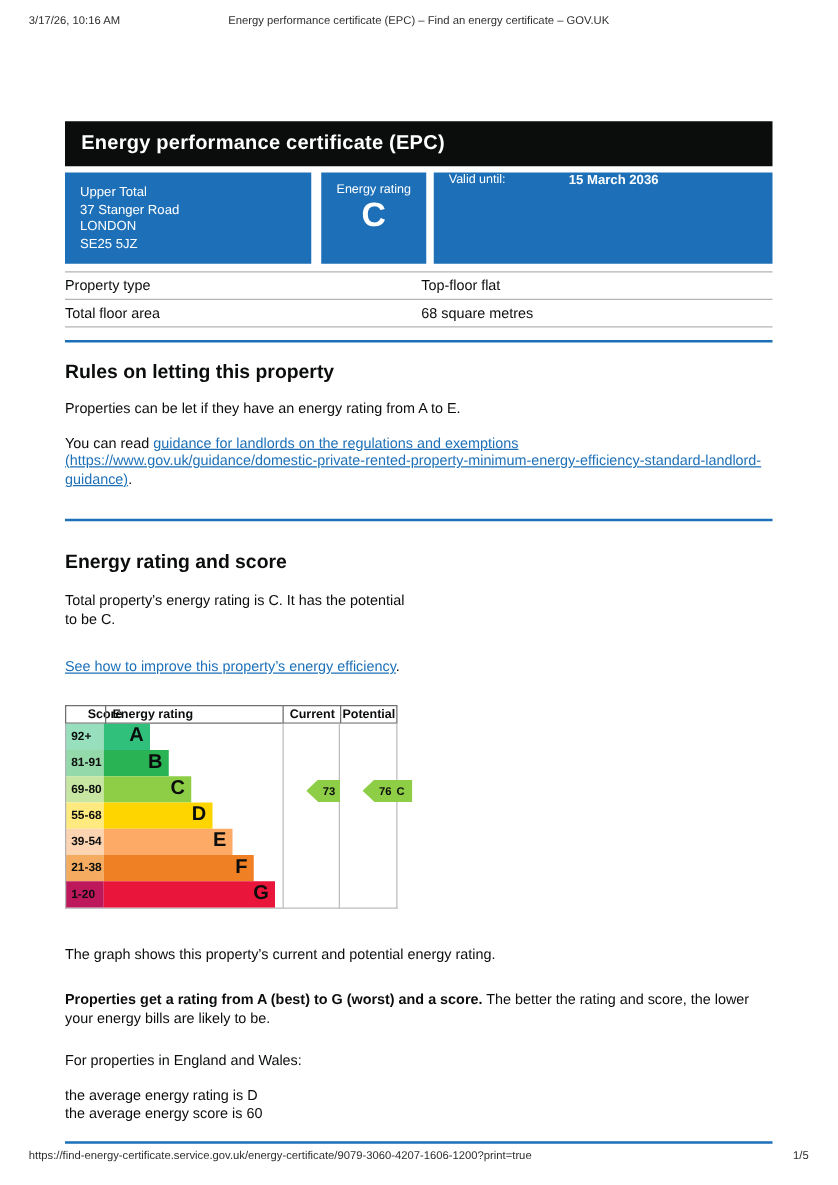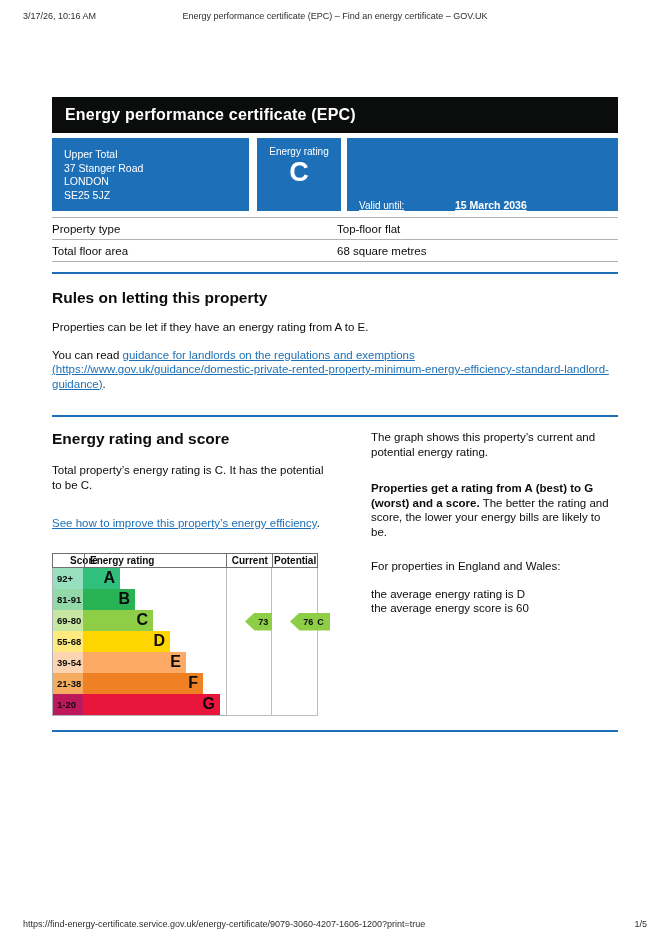--- a/index.html
+++ b/index.html
@@ -23,41 +23,41 @@
   .banner { background:#0b0c0c; color:#fff; height:36px; display:flex; align-items:center;
     padding-left:13px; font-size:16px; font-weight:bold; letter-spacing:.2px; }
 
   .id-row { display:flex; margin-top:5px; height:73px; }
   .panel { background:#1d70b8; color:#fff; }
   .address-box { width:197px; padding:10px 12px; font-size:10.5px; line-height:13.5px; }
   .energy-box { width:84px; margin-left:8px; text-align:center; padding-top:8px; }
   .energy-box .elabel { font-size:10px; }
   .energy-box .evalue { font-size:27px; font-weight:bold; line-height:30px; }
   .validity { flex:1; margin-left:6px; display:flex; flex-direction:column; gap:4px; }
-  .validity-row { flex:1; display:flex; align-items:flex-end; padding:0 12px;text-decoration:underline; }
+  .validity-row { flex:1; display:flex; align-items:flex-start; padding:0 12px; }
   .v-label { width:96px; flex-shrink:0; font-size:10px; }
   .v-value { font-size:10.5px; font-weight:bold; }
 
   .prop-table { margin-top:6px; font-size:11.5px; }
   .prop-row { display:flex; padding:5px 0 4px; border-bottom:1px solid #b1b4b6; }
   .prop-row:first-child { border-top:1px solid #b1b4b6; }
   .prop-label { width:285px; }
 
   .divider { border:none; border-top:2px solid #1d70b8; }
   .div-1 { margin-top:10px; }
   .div-2 { margin-top:24px; }
   .div-3 { margin-top:14px; }
 
   h2 { font-size:15.5px; font-weight:bold; }
   .rules h2 { margin-top:15px; }
   p { font-size:11.5px; line-height:14.5px; }
   .rules p { margin-top:13px; width:566px; }
   a { color:#1d70b8; text-decoration:underline; cursor:pointer; overflow-wrap:anywhere; }
 
-  .columns { display:flex; margin-top:11px; gap:41px; }
+  .columns { display:flex; margin-top:22px; gap:28px;flex-direction:column; }
   .col-left { width:278px; }
   .col-right { flex:1; }
   .col-left h2 { margin-top:2px; }
   .col-left .intro { margin-top:15px; }
   .col-left .improve { margin-top:24px; }
   .col-right p { margin-top:2px; }
   .col-right .explain { margin-top:22px; }
   .col-right .ew { margin-top:20px; }
   .col-right .avg { margin-top:13px; }
 

